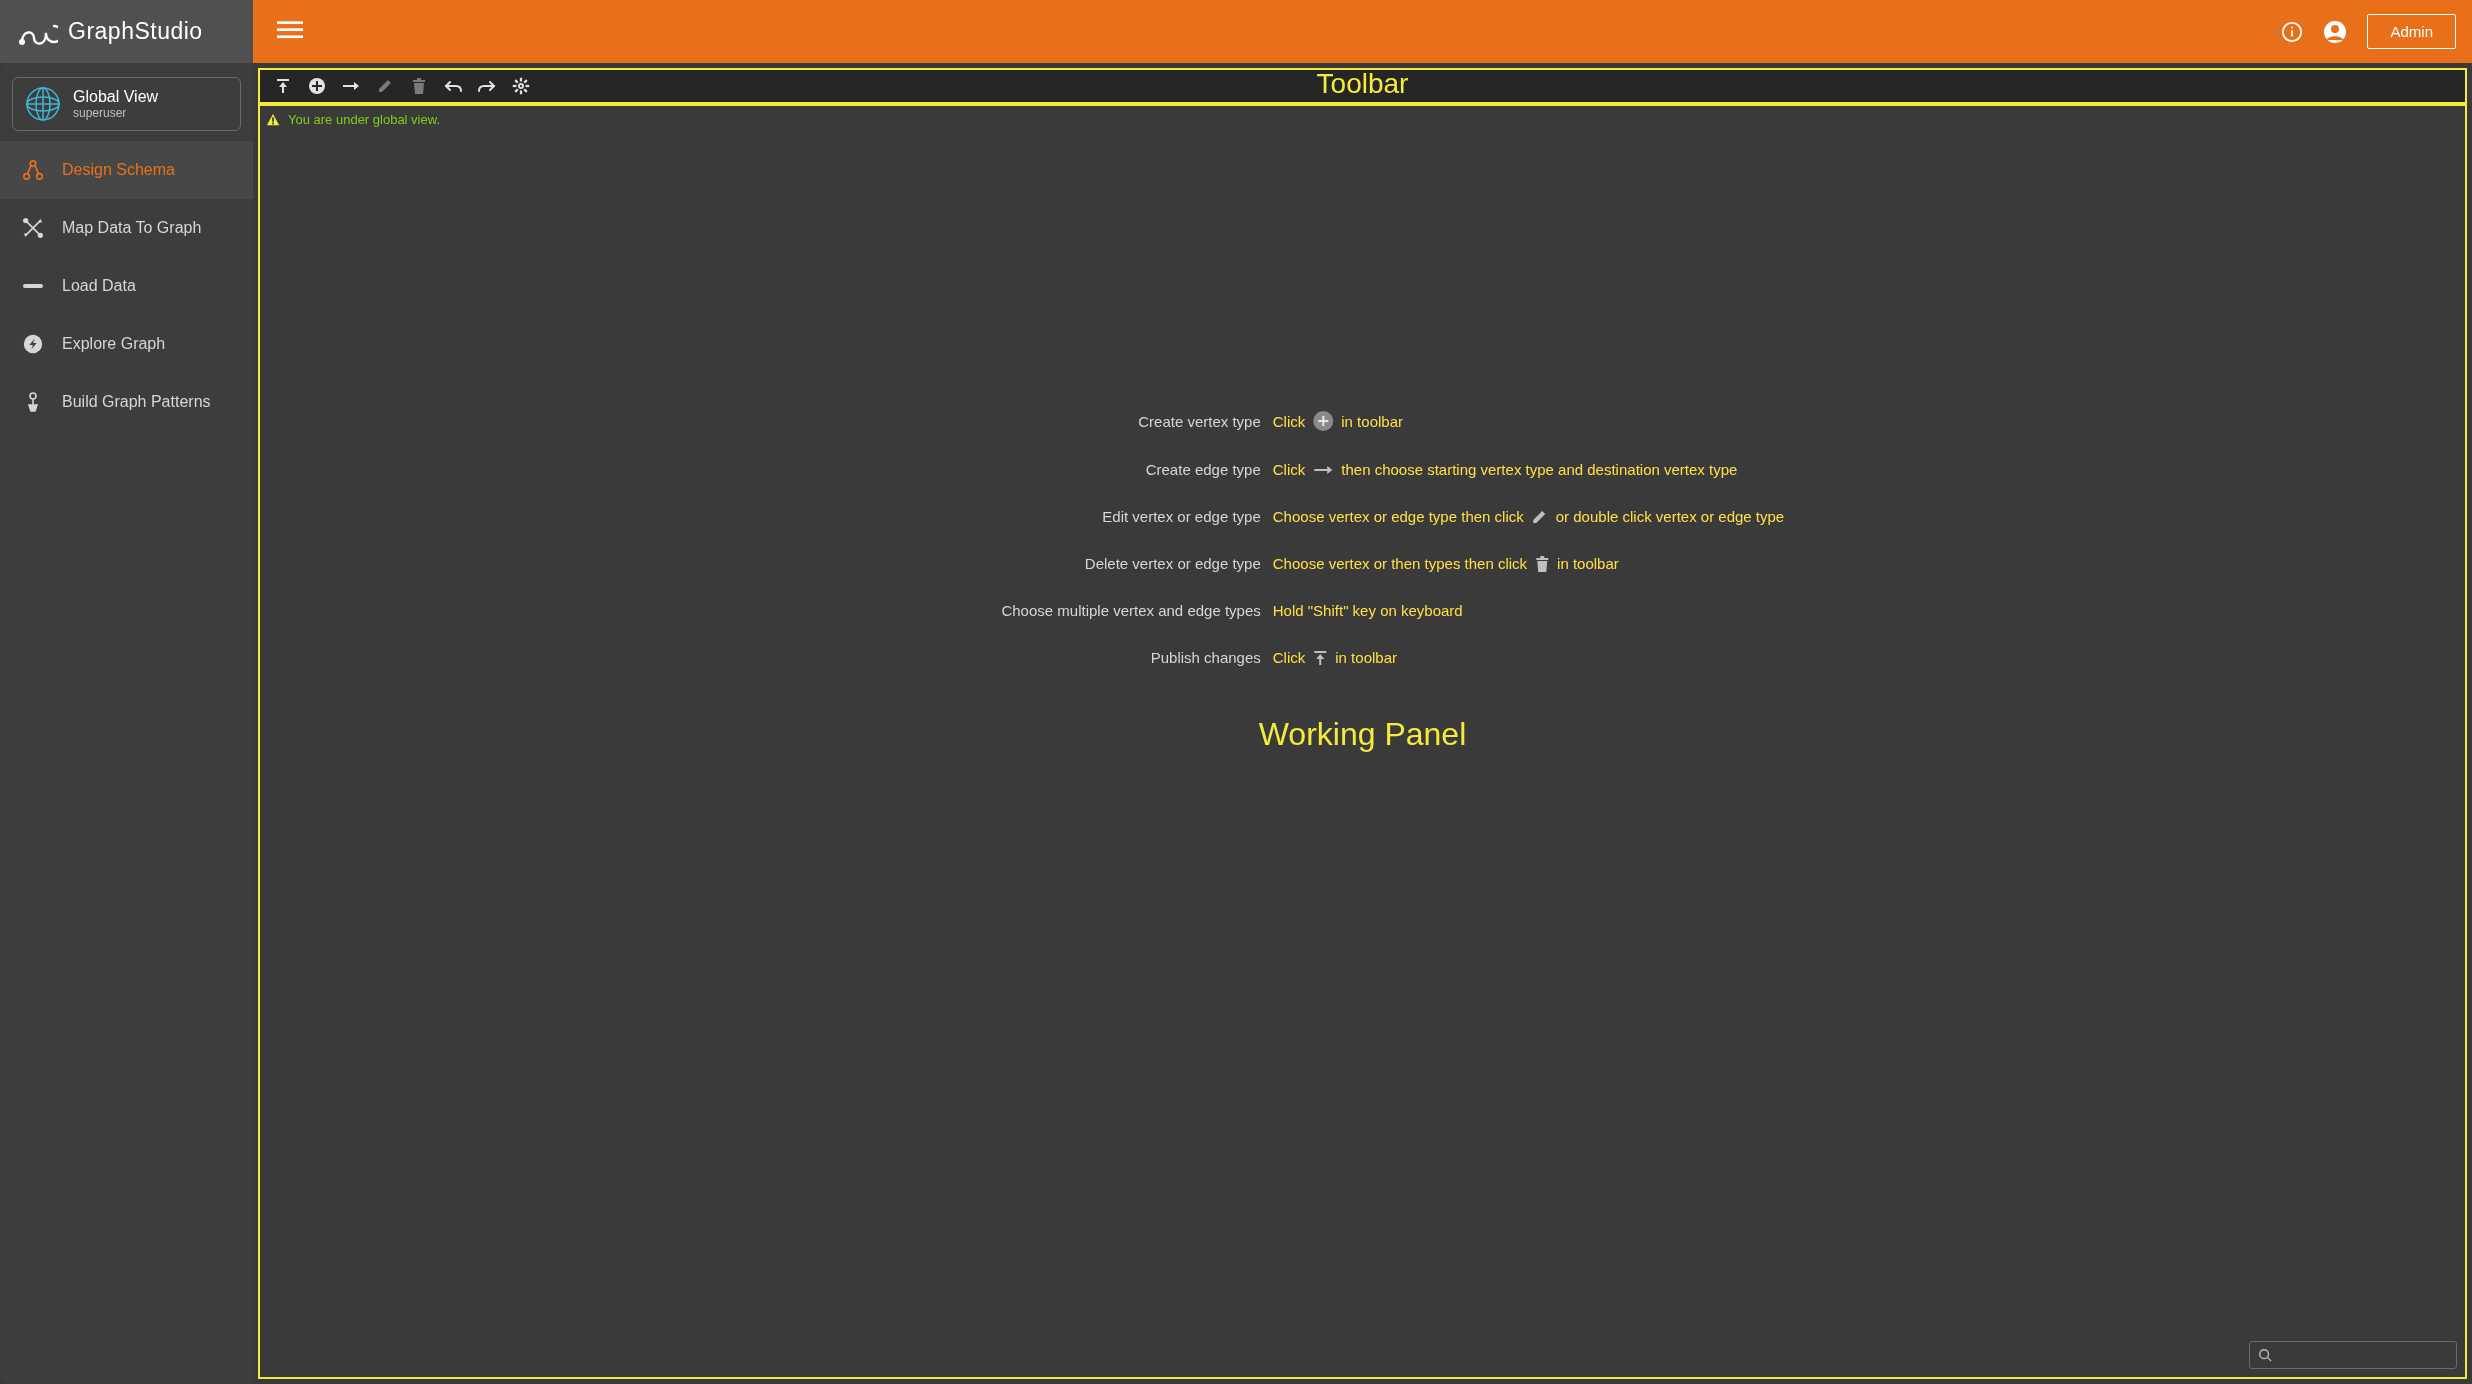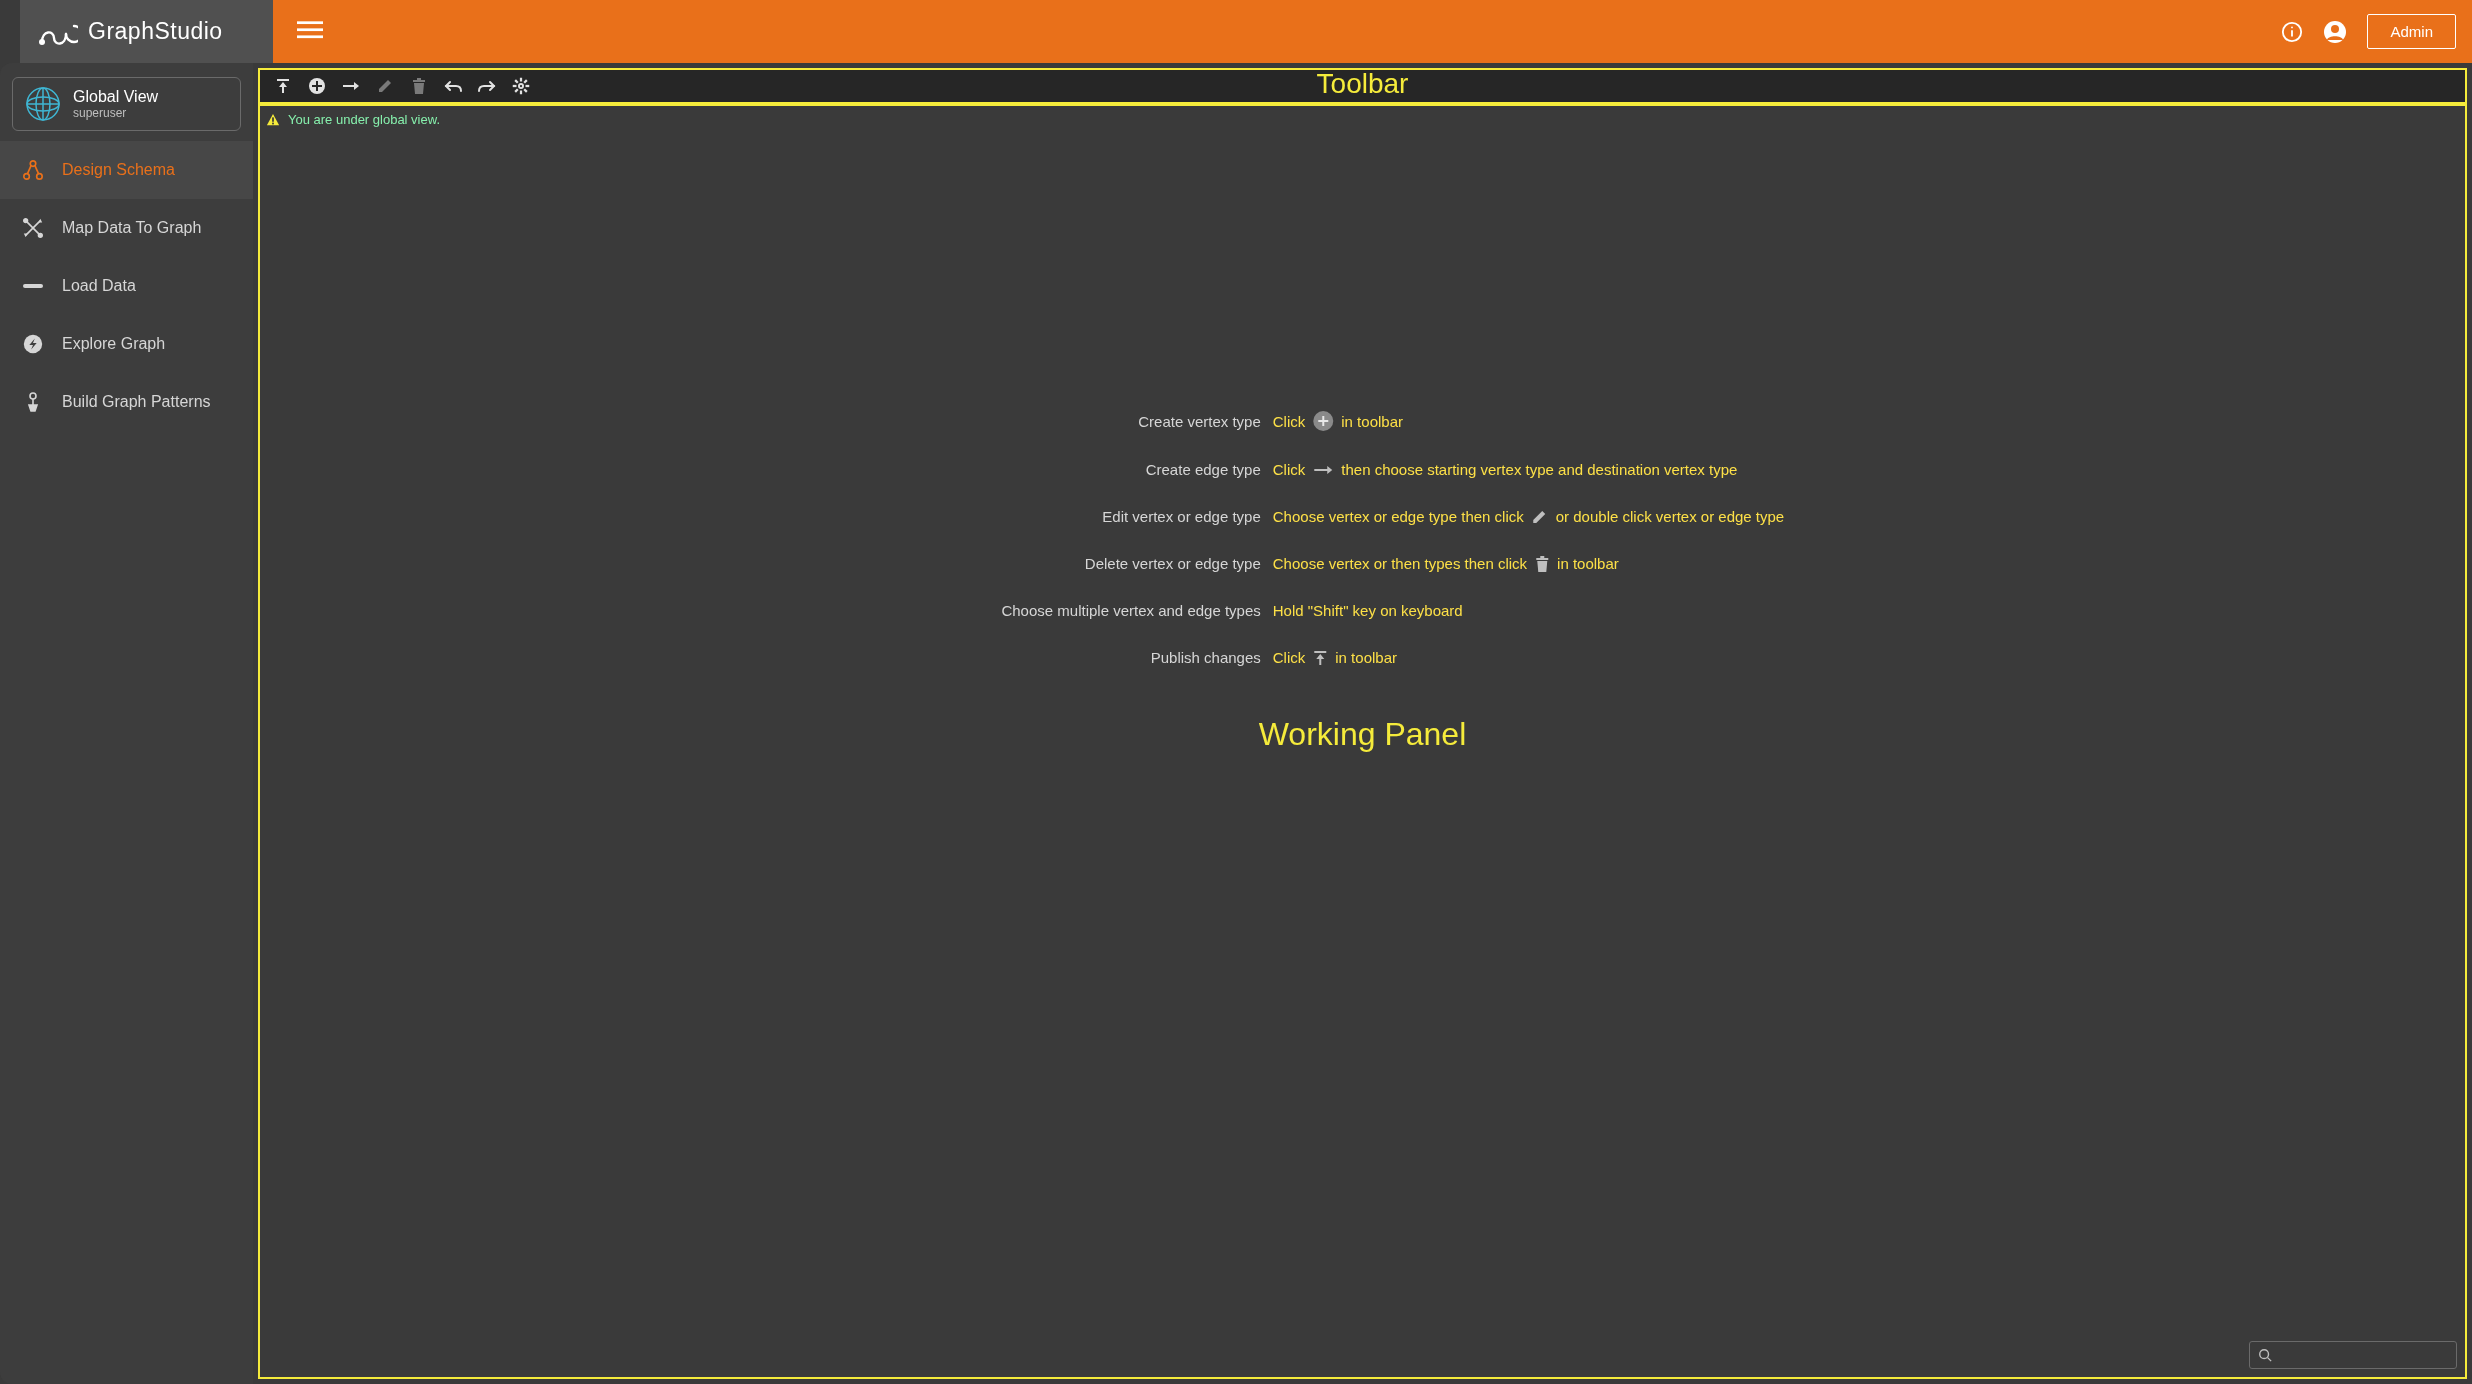--- a/index.html
+++ b/index.html
@@ -1,20 +1,20 @@
 <!DOCTYPE html>
 <html><head>
   <meta charset="utf-8">
   <style>
     * { box-sizing: border-box; margin: 0; padding: 0; }
     body { font-family: Arial, Helvetica, sans-serif; background: #3a3a3a; color: #d6d6d6; overflow: hidden; }
     .app { display: flex; flex-direction: column; height: 100vh; width: 100vw; }
 
     
-    .topbar { display: flex; height: 63px; padding-left: 20px; }
+    .topbar { display: flex; height: 63px; }
     .topbar-left { width: 253px; background: #505050; display: flex; align-items: center; padding-left: 18px; }
     .topbar-right { flex: 1; background: #e9701a; display: flex; align-items: center; padding: 0 16px; }
     .logo { display: flex; align-items: center; gap: 10px; color: #fff; }
     .logo-text { font-size: 23px; font-weight: 300; letter-spacing: 0.5px; }
     .logo-text strong { font-weight: 500; }
     .hamburger { color: #fff; cursor: pointer; padding: 8px; }
     .topbar-spacer { flex: 1; }
     .topbar-icon { color: #fff; padding: 0 10px; cursor: pointer; display: flex; align-items: center; }
     .admin-btn { border: 1px solid #fff; color: #fff; background: transparent; padding: 8px 22px; font-size: 15px; cursor: pointer; margin-left: 10px; border-radius: 2px; }
 
@@ -29,21 +29,21 @@
     .navitem.active { background: #474747; color: #e9701a; }
     .navitem .nav-icon { width: 22px; height: 22px; display: flex; align-items: center; justify-content: center; }
 
     .main { flex: 1; position: relative; background: #3a3a3a; }
     .toolbar { position: absolute; top: 5px; left: 5px; right: 5px; height: 36px; background: #262626; border: 2px solid #f5eb3b; display: flex; align-items: center; padding-left: 6px; }
     .tool { width: 34px; height: 34px; display: flex; align-items: center; justify-content: center; color: #e2e2e2; cursor: pointer; }
     .tool.disabled { color: #7a7a7a; cursor: default; }
     .toolbar-label { position: absolute; left: 50%; transform: translateX(-50%); top: -2px; color: #f5eb3b; font-size: 28px; font-weight: 400; }
 
     .workpanel { position: absolute; top: 41px; left: 5px; right: 5px; bottom: 5px; border: 2px solid #f5eb3b; background: #3a3a3a; }
-    .warning { position: absolute; top: 6px; left: 6px; display: flex; align-items: center; gap: 8px; color: #86efac; font-size: 13px; }
+    .warning { position: absolute; top: 6px; left: 6px; display: flex; align-items: center; gap: 8px; color: #84cc16; font-size: 13px; }
     .workpanel-label { position: absolute; left: 50%; transform: translateX(-50%); top: 48%; color: #f5eb3b; font-size: 32px; font-weight: 400; z-index: 5; white-space: nowrap; }
 
     .help { position: absolute; top: 24%; left: 50%; transform: translateX(-50%); display: flex; flex-direction: column; gap: 30px; }
     .help-row { display: flex; align-items: center; gap: 12px; }
     .help-label { width: 320px; text-align: right; color: #d6d6d6; font-size: 15px; }
     .help-desc { display: flex; align-items: center; gap: 8px; color: #fde047; font-size: 15px; flex-wrap: nowrap; white-space: nowrap; }
     .inline-icon { color: #bfbfbf; display: inline-flex; align-items: center; justify-content: center; }
     .circle-icon { background: #8a8a8a; border-radius: 50%; width: 20px; height: 20px; display: inline-flex; align-items: center; justify-content: center; }
     .circle-icon svg { width: 14px; height: 14px; }
 

